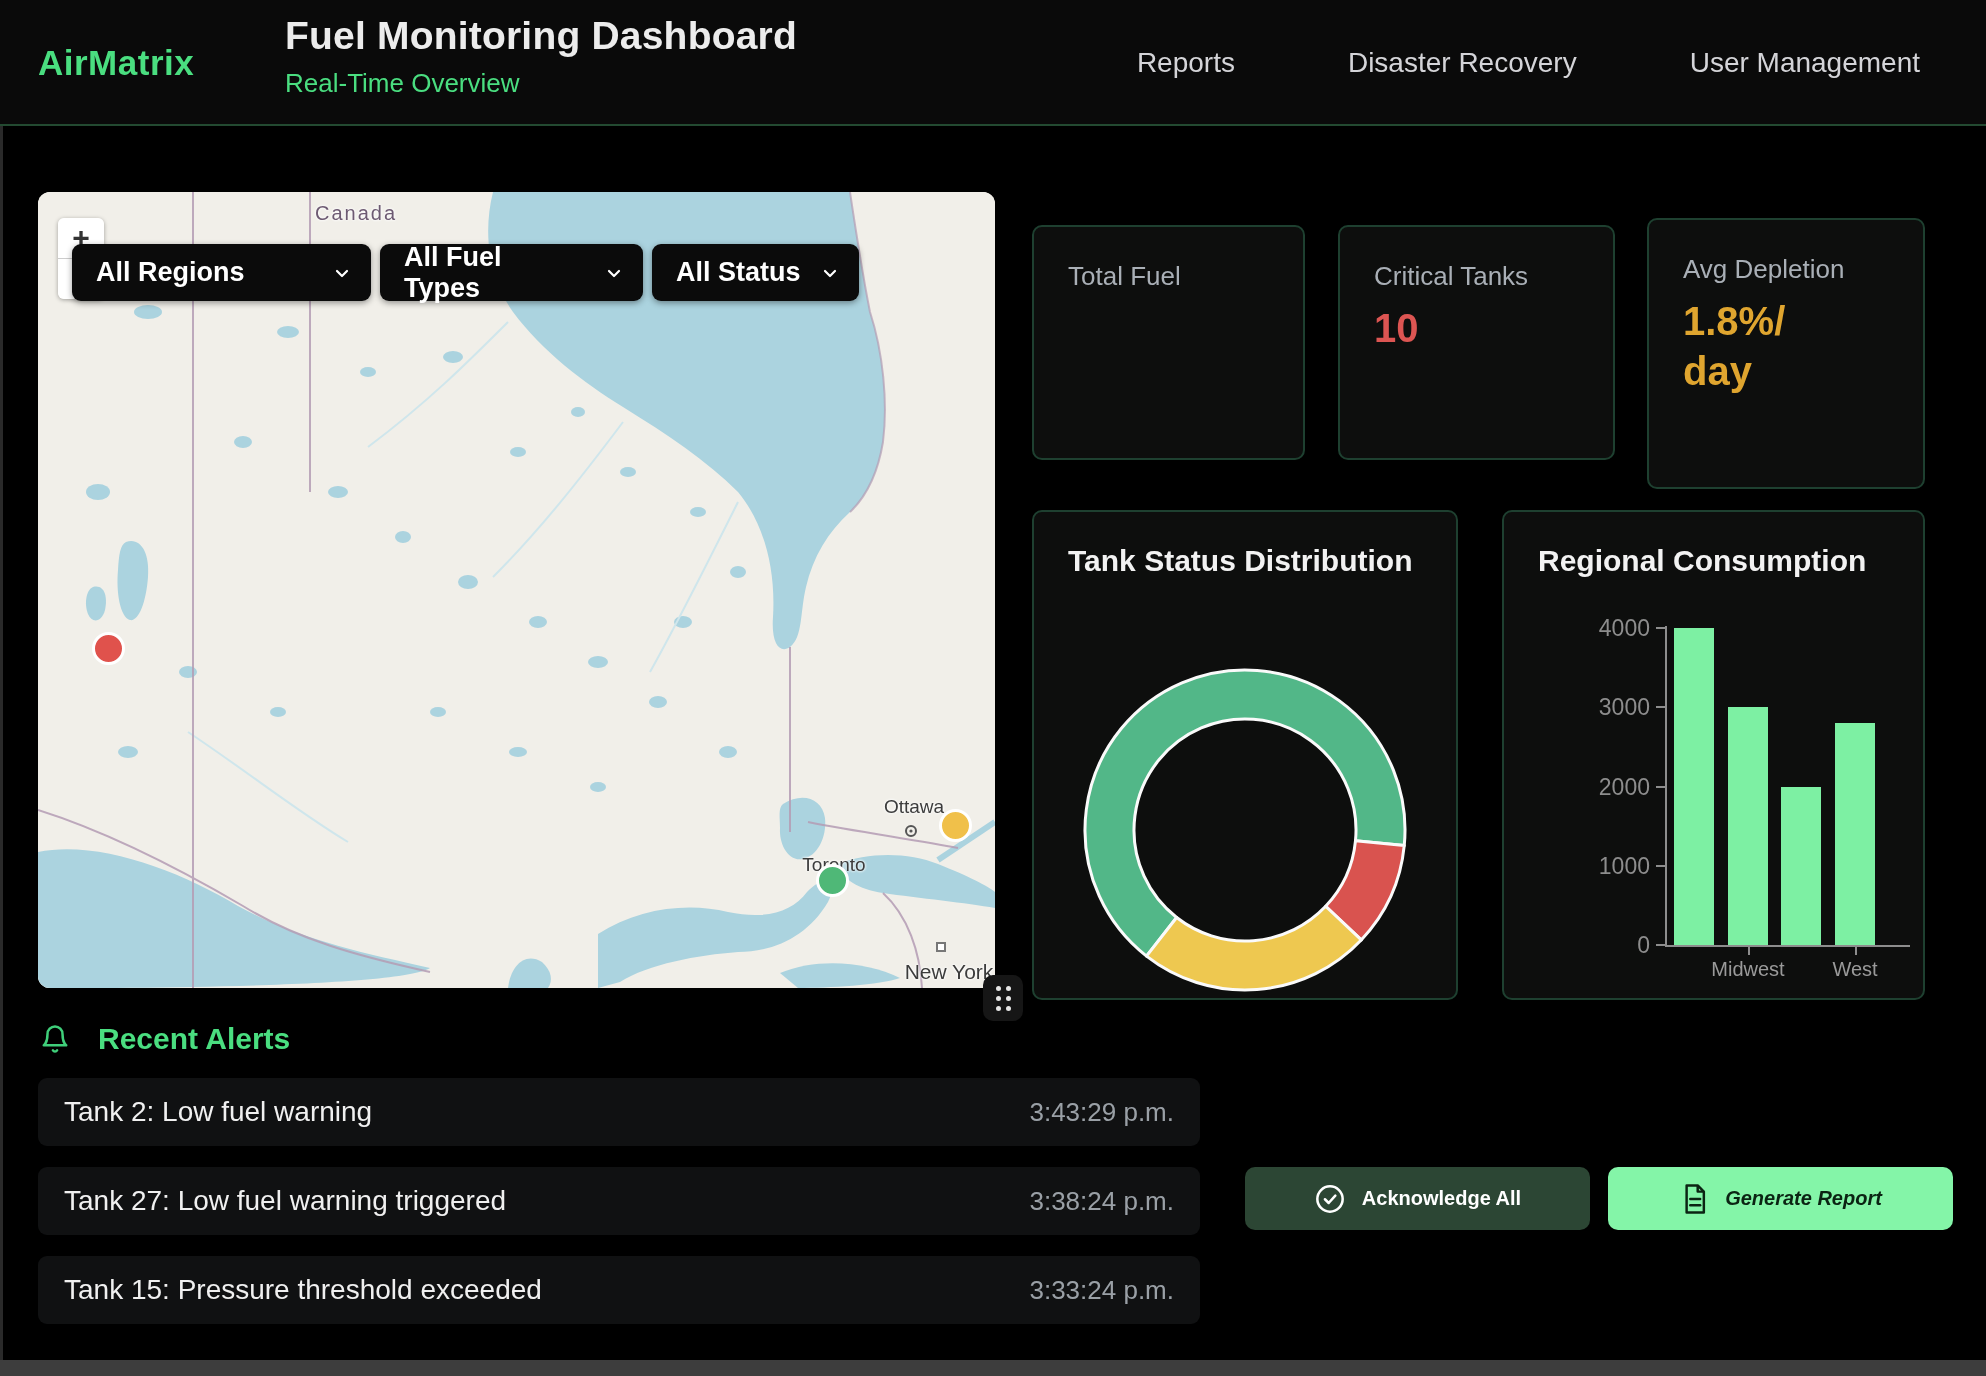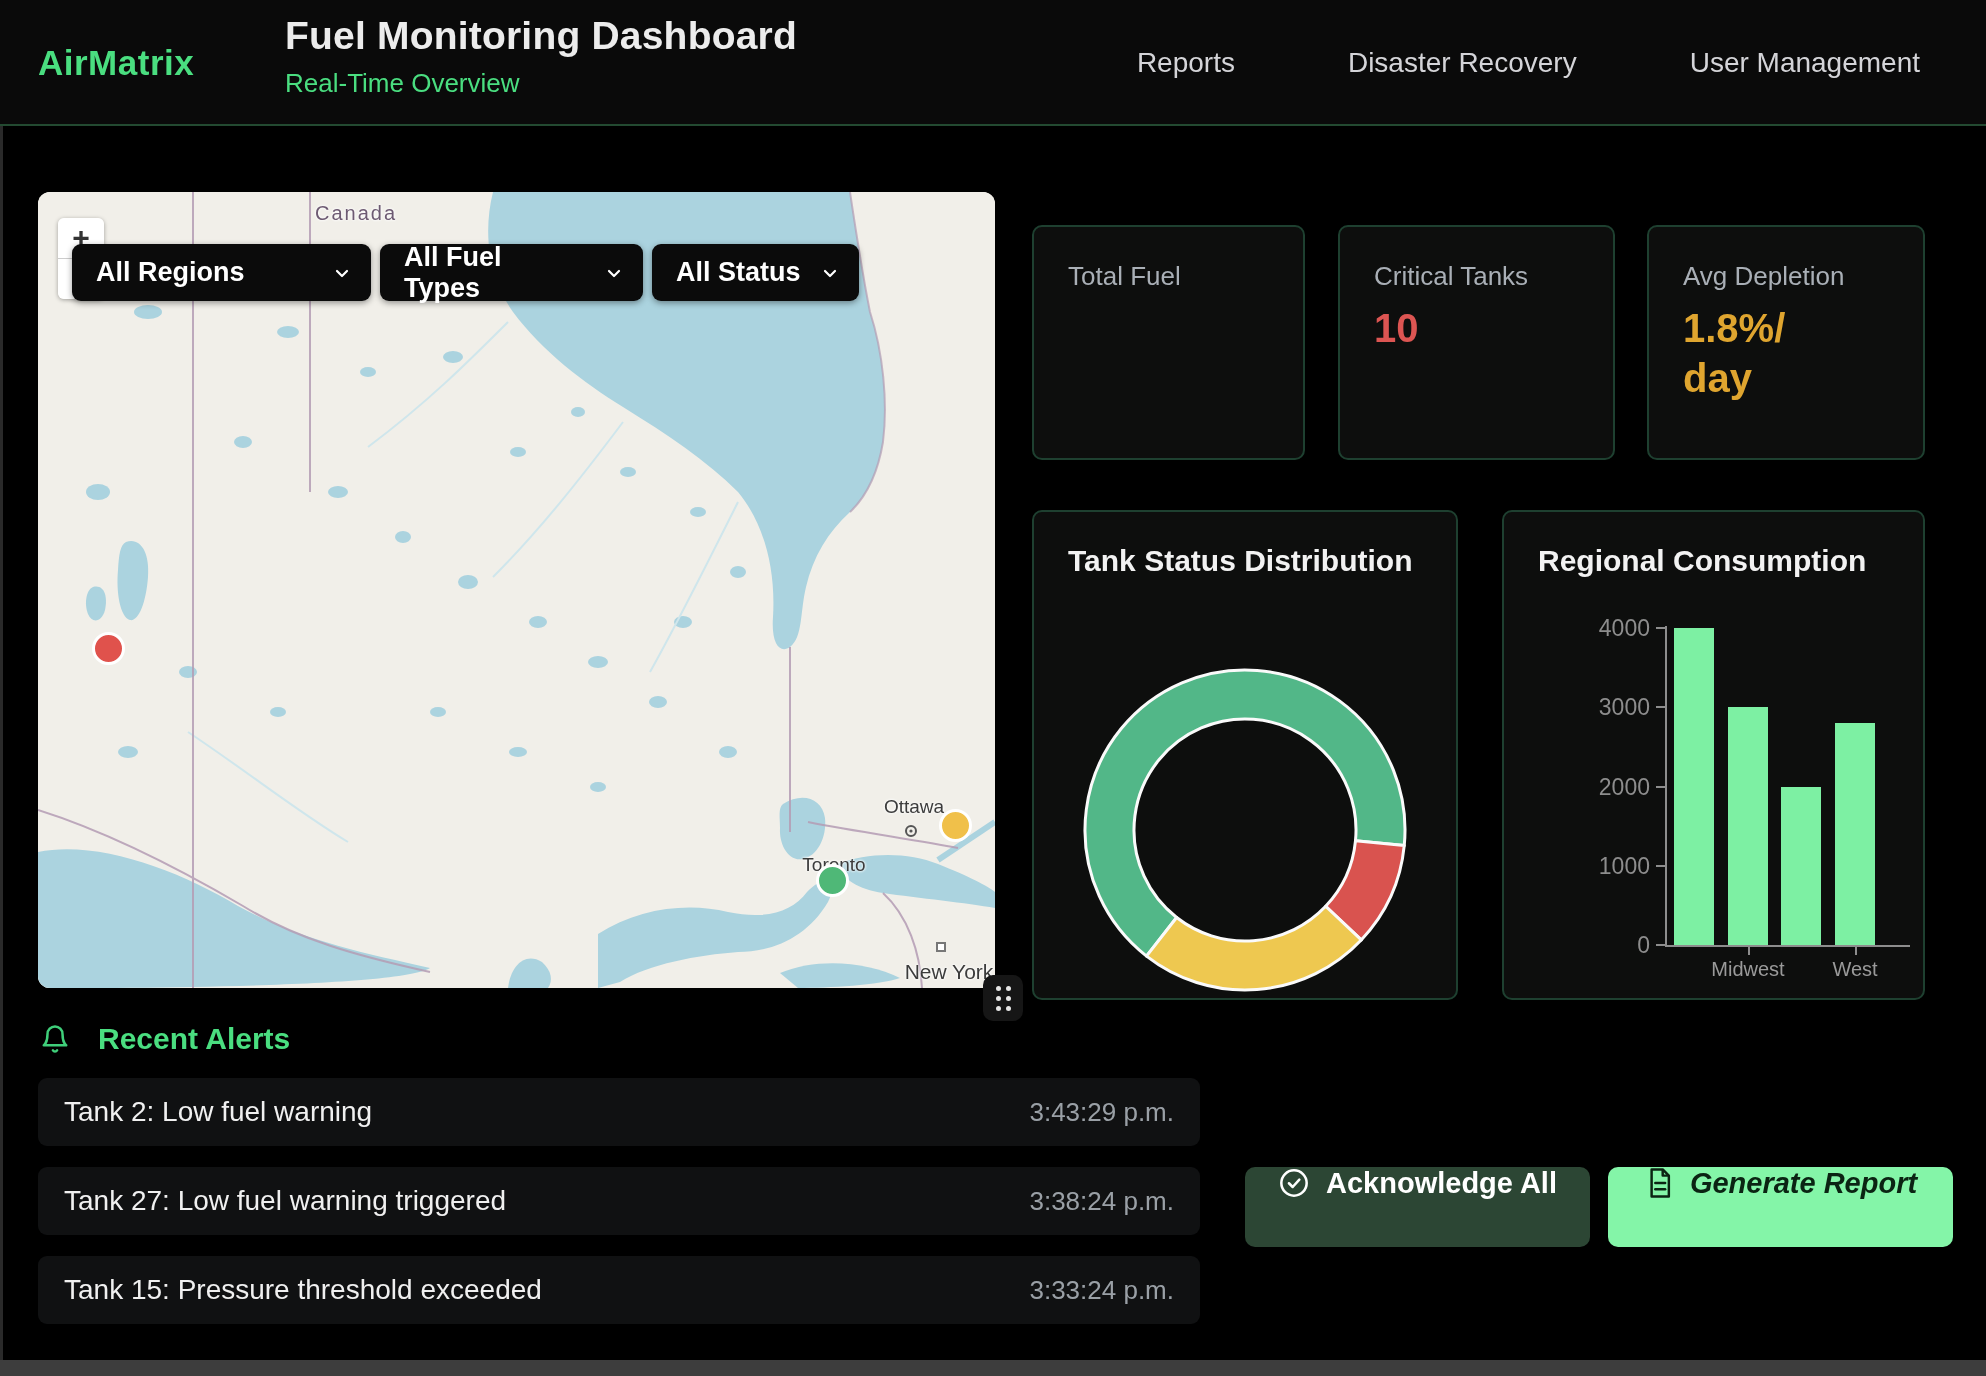--- a/index.html
+++ b/index.html
@@ -64,22 +64,22 @@
   
   .alerts-header{position:absolute;left:40px;top:1022px;display:flex;align-items:center;gap:28px;}
   .alerts-title{font-size:30px;font-weight:700;color:#4ade80;}
   .alert-row{position:absolute;left:38px;width:1162px;height:68px;background:#101112;border-radius:9px;
              display:flex;align-items:center;justify-content:space-between;padding:0 26px;
              box-sizing:border-box;cursor:pointer;}
   .alert-msg{font-size:28px;color:#f0f0f0;}
   .alert-time{font-size:26px;color:#9aa0a6;}
 
   
-  .btn{position:absolute;top:1167px;width:345px;height:80px;border-radius:10px;display:flex;
-       align-items:flex-start;justify-content:center;gap:16px;font-size:29px;font-weight:700;cursor:pointer;}
+  .btn{position:absolute;top:1167px;width:345px;height:63px;border-radius:10px;display:flex;
+       align-items:center;justify-content:center;gap:16px;font-size:20px;font-weight:700;cursor:pointer;}
   .btn-ack{left:1245px;background:#2c4634;color:#fff;}
   .btn-gen{left:1608px;background:#84f5a8;color:#0b2413;font-style:italic;}
 </style>
 </head>
 <body>
 
 <div class="stage">
   <div class="win-edge"></div>
 
   <div class="header">
@@ -224,21 +224,21 @@
   <div class="card" style="left:1032px;top:225px;width:273px;height:235px;">
     <div class="stat-label">Total Fuel</div>
   </div>
   <div class="card" style="left:1338px;top:225px;width:277px;height:235px;">
     <div class="stat-label">Critical Tanks</div>
     <div class="stat-value" style="color:#dc5552;">
       <div>10</div>
         <div></div>
     </div>
   </div>
-  <div class="card" style="left:1647px;top:225px;width:278px;height:235px;">
+  <div class="card" style="left:1647px;top:218px;width:278px;height:271px;">
     <div class="stat-label">Avg Depletion</div>
     <div class="stat-value" style="color:#dfa52f;">
       <div>1.8%/</div>
         <div>day</div>
     </div>
   </div>
 
   <div class="card" style="left:1032px;top:510px;width:426px;height:490px;">
     <div class="chart-title">Tank Status Distribution</div>
     <svg id="donut-svg" width="336" height="336" viewBox="0 0 336 336" style="position:absolute;left:43px;top:150px;">

